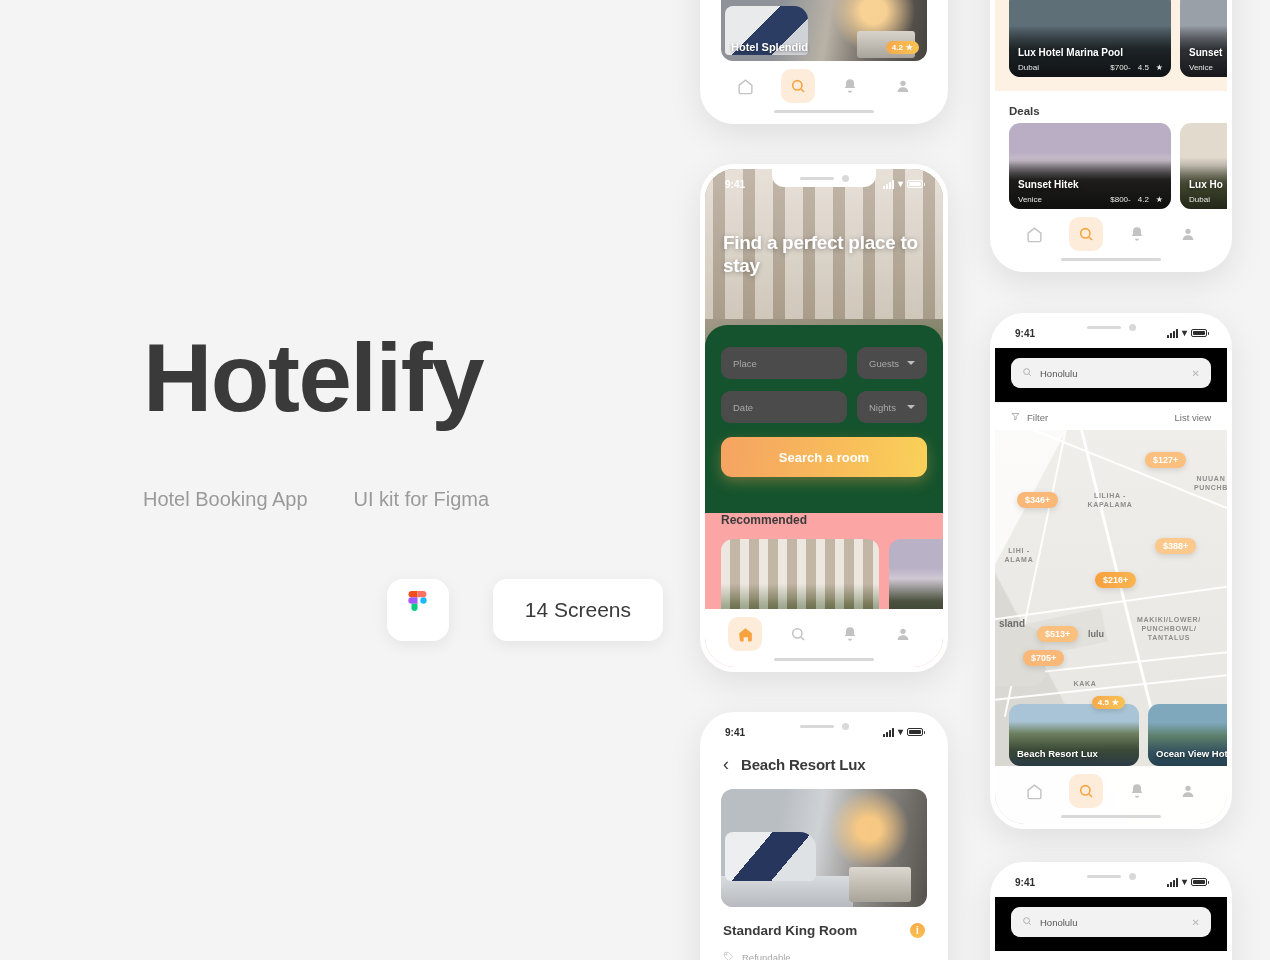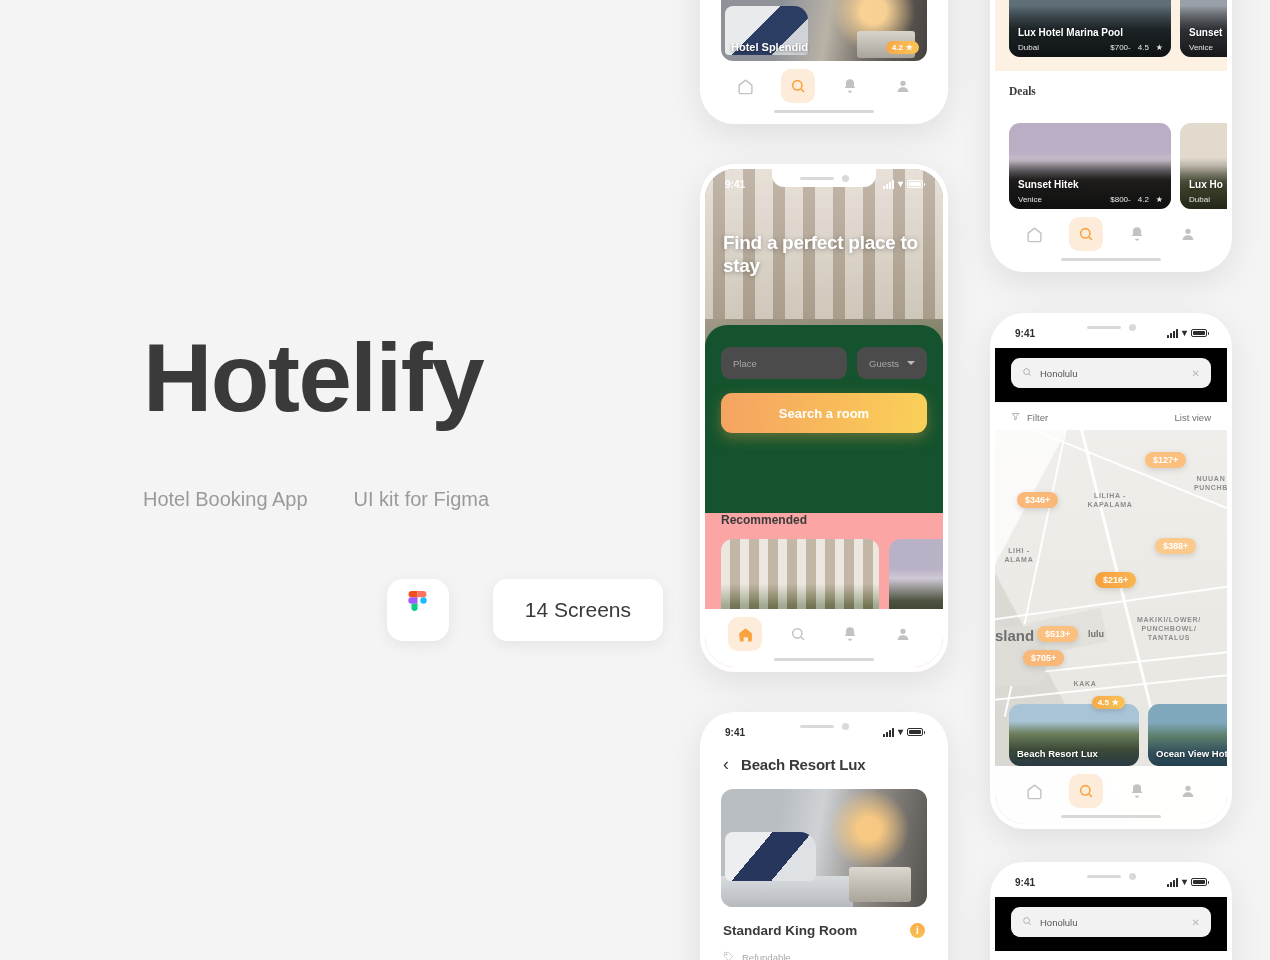--- a/index.html
+++ b/index.html
@@ -316,21 +316,21 @@
     text-shadow: 0 1px 3px rgba(0,0,0,.5);
   }
   .dc-sub {
     position:absolute; left:9px; right:8px; bottom:5px;
     display:flex; align-items:center; justify-content:space-between;
     color:#e8e8e8; font-size: 8px;
   }
   .dc-price { display:flex; align-items:center; gap:7px; }
   .dc-star { color:#e8e8e8; }
   .deals-block { background:#fff; padding: 14px 14px 0; }
-  .deals-title { font-size: 11.5px; font-weight:700; color:#3a3a3a; margin-bottom: 26px; font-family: Liberation Serif, serif; }
+  .deals-title { font-size: 11.5px; font-weight:700; color:#3a3a3a; margin-bottom: 6px; }
 
   
   #phoneE { left: 990px; top: 313px; width: 242px; height: 516px; }
   .srch-wrap { padding: 10px 16px 14px; background:#000000; }
   .srch-box {
     height: 30px; border-radius: 9px; background: #f2f2f2;
     display:flex; align-items:center; gap:8px; padding: 0 11px;
     font-size: 9.5px; color:#555;
   }
   .srch-box .mag { color:#b0b0b0; font-size:10px; }
@@ -495,20 +495,29 @@
 
       <div class="find-title">Find a perfect place to stay</div>
 
       <div class="search-sheet">
         <div class="srow">
           <div class="sfield wide">
             <span>Place</span>
           </div>
           <div class="sfield narrow">
             <span>Guests</span>
+            <span class="caret"></span>
+          </div>
+        </div>
+        <div class="srow">
+          <div class="sfield wide">
+            <span>Date</span>
+          </div>
+          <div class="sfield narrow">
+            <span>Nights</span>
             <span class="caret"></span>
           </div>
         </div>
         <div class="search-btn">
           <span>Search a room</span>
         </div>
       </div>
 
       <div class="rec-area">
         <div class="rec-title">Recommended</div>
@@ -732,21 +741,21 @@
         <div class="road" style="left:-20px;top:232px;width:300px;height:2px;transform:rotate(-6deg)"></div>
         <div class="road" style="left:-20px;top:255px;width:300px;height:2px;transform:rotate(-6deg)"></div>
         <div class="wtr" style="left:-20px;top:196px;width:70px;height:60px;border-radius:0 30% 20% 0;"></div>
         <div class="wtr" style="left:30px;top:186px;width:80px;height:34px;transform:rotate(-12deg);opacity:.6"></div>
 
         <div class="map-label" style="left:184px;top:45px;width:64px">NUUAN PUNCHB</div>
         <div class="map-label" style="left:80px;top:62px;width:70px">LILIHA - KAPALAMA</div>
         <div class="map-label" style="left:0px;top:117px;width:48px">LIHI - ALAMA</div>
         <div class="map-label" style="left:128px;top:186px;width:92px">MAKIKI/LOWER/ PUNCHBOWL/ TANTALUS</div>
         <div class="map-label" style="left:84px;top:199px;width:34px;font-size:9px;letter-spacing:0;color:#6f6f6f">lulu</div>
-        <div class="map-label" style="left:0px;top:197px;width:34px;font-size:15px;letter-spacing:0;color:#6f6f6f">sland</div>
+        <div class="map-label" style="left:0px;top:188px;width:34px;font-size:10px;letter-spacing:0;color:#6f6f6f">sland</div>
         <div class="map-label" style="left:68px;top:250px;width:44px">KAKA</div>
 
         <div class="pin l1" style="left:150px;top:22px">$127+</div>
         <div class="pin l2" style="left:22px;top:62px">$346+</div>
         <div class="pin l3" style="left:160px;top:108px">$388+</div>
         <div class="pin hi" style="left:100px;top:142px">$216+</div>
         <div class="pin l1" style="left:42px;top:196px">$513+</div>
         <div class="pin l2" style="left:28px;top:220px">$705+</div>
 
         <div class="map-cards">

